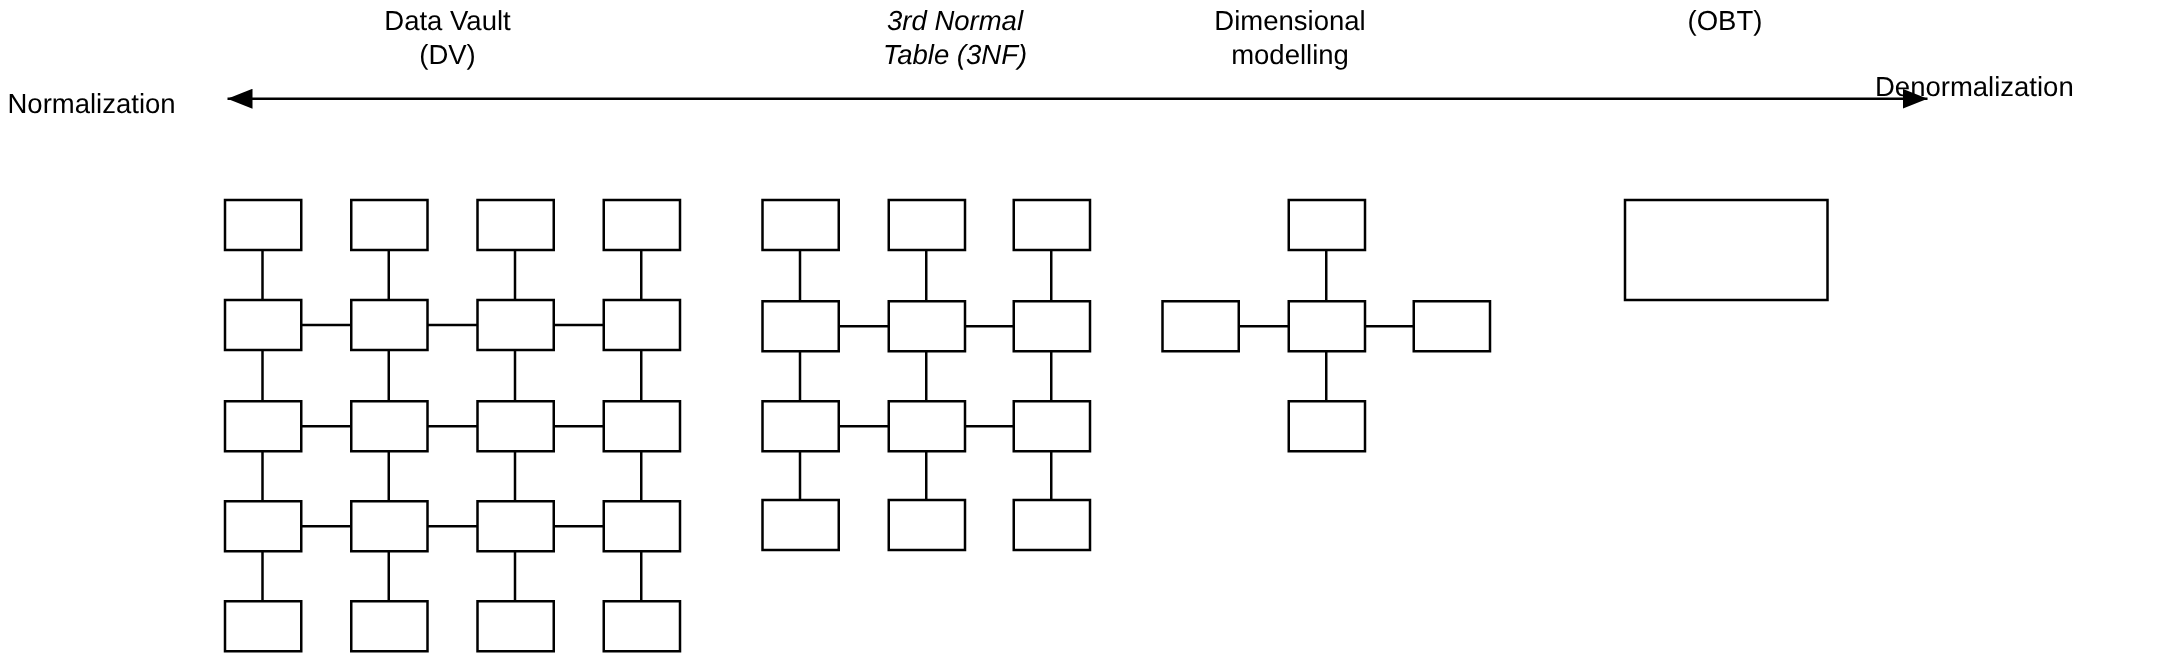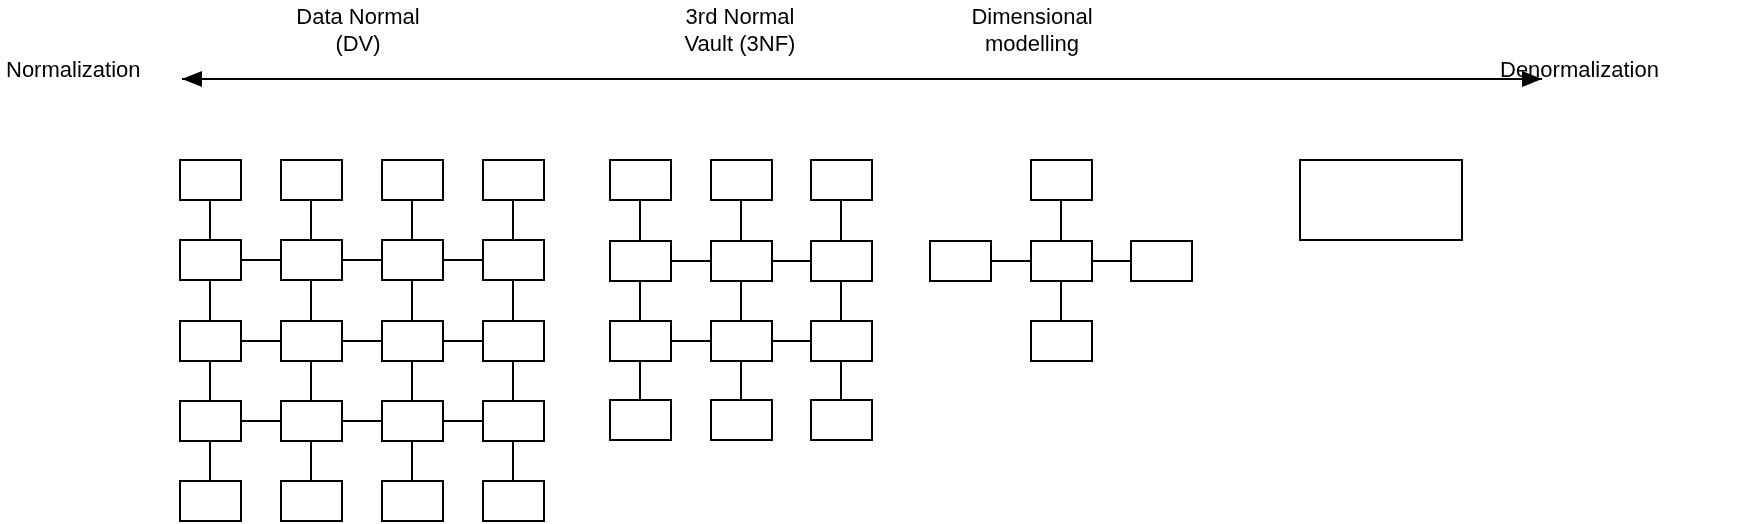--- a/index.html
+++ b/index.html
@@ -36,40 +36,41 @@
     position: absolute;
     left: 0;
     top: 0;
   }
 </style>
 </head>
 <body>
 
 <div id="canvas">
 
-  <div class="side-label" style="left:6px;">Normalization</div>
+  <div class="side-label" style="left:6px;margin-top:13px;">Normalization</div>
 
   <div class="side-label" style="left:1500px;text-align:center;">Denormalization</div>
 
   <div class="method-label" style="left:358px;">
-    <div>Data Normal</div>
+    <div>Data Vault</div>
     <div>(DV)</div>
   </div>
 
-  <div class="method-label" style="left:740px;">
+  <div class="method-label" style="left:764px;font-style:italic;">
     <div>3rd Normal</div>
-    <div>Vault (3NF)</div>
+    <div>Table (3NF)</div>
   </div>
 
   <div class="method-label" style="left:1032px;">
     <div>Dimensional</div>
     <div>modelling</div>
   </div>
 
   <div class="method-label" style="left:1380px;">
+    <div>(OBT)</div>
   </div>
 
   <svg id="diagram-layer" width="1742" height="524">
     <defs>
       <marker id="arrowhead" markerWidth="10" markerHeight="8" refX="10" refY="4" orient="auto-start-reverse" markerUnits="strokeWidth">
         <path d="M0,0 L10,4 L0,8 Z" fill="#000000"></path>
       </marker>
     </defs>
   <line x1="182" y1="79" x2="1542" y2="79" stroke="#000000" stroke-width="2" marker-start="url(#arrowhead)" marker-end="url(#arrowhead)"></line>
       <line x1="210" y1="200" x2="210" y2="240" stroke="#000000" stroke-width="2"></line>

